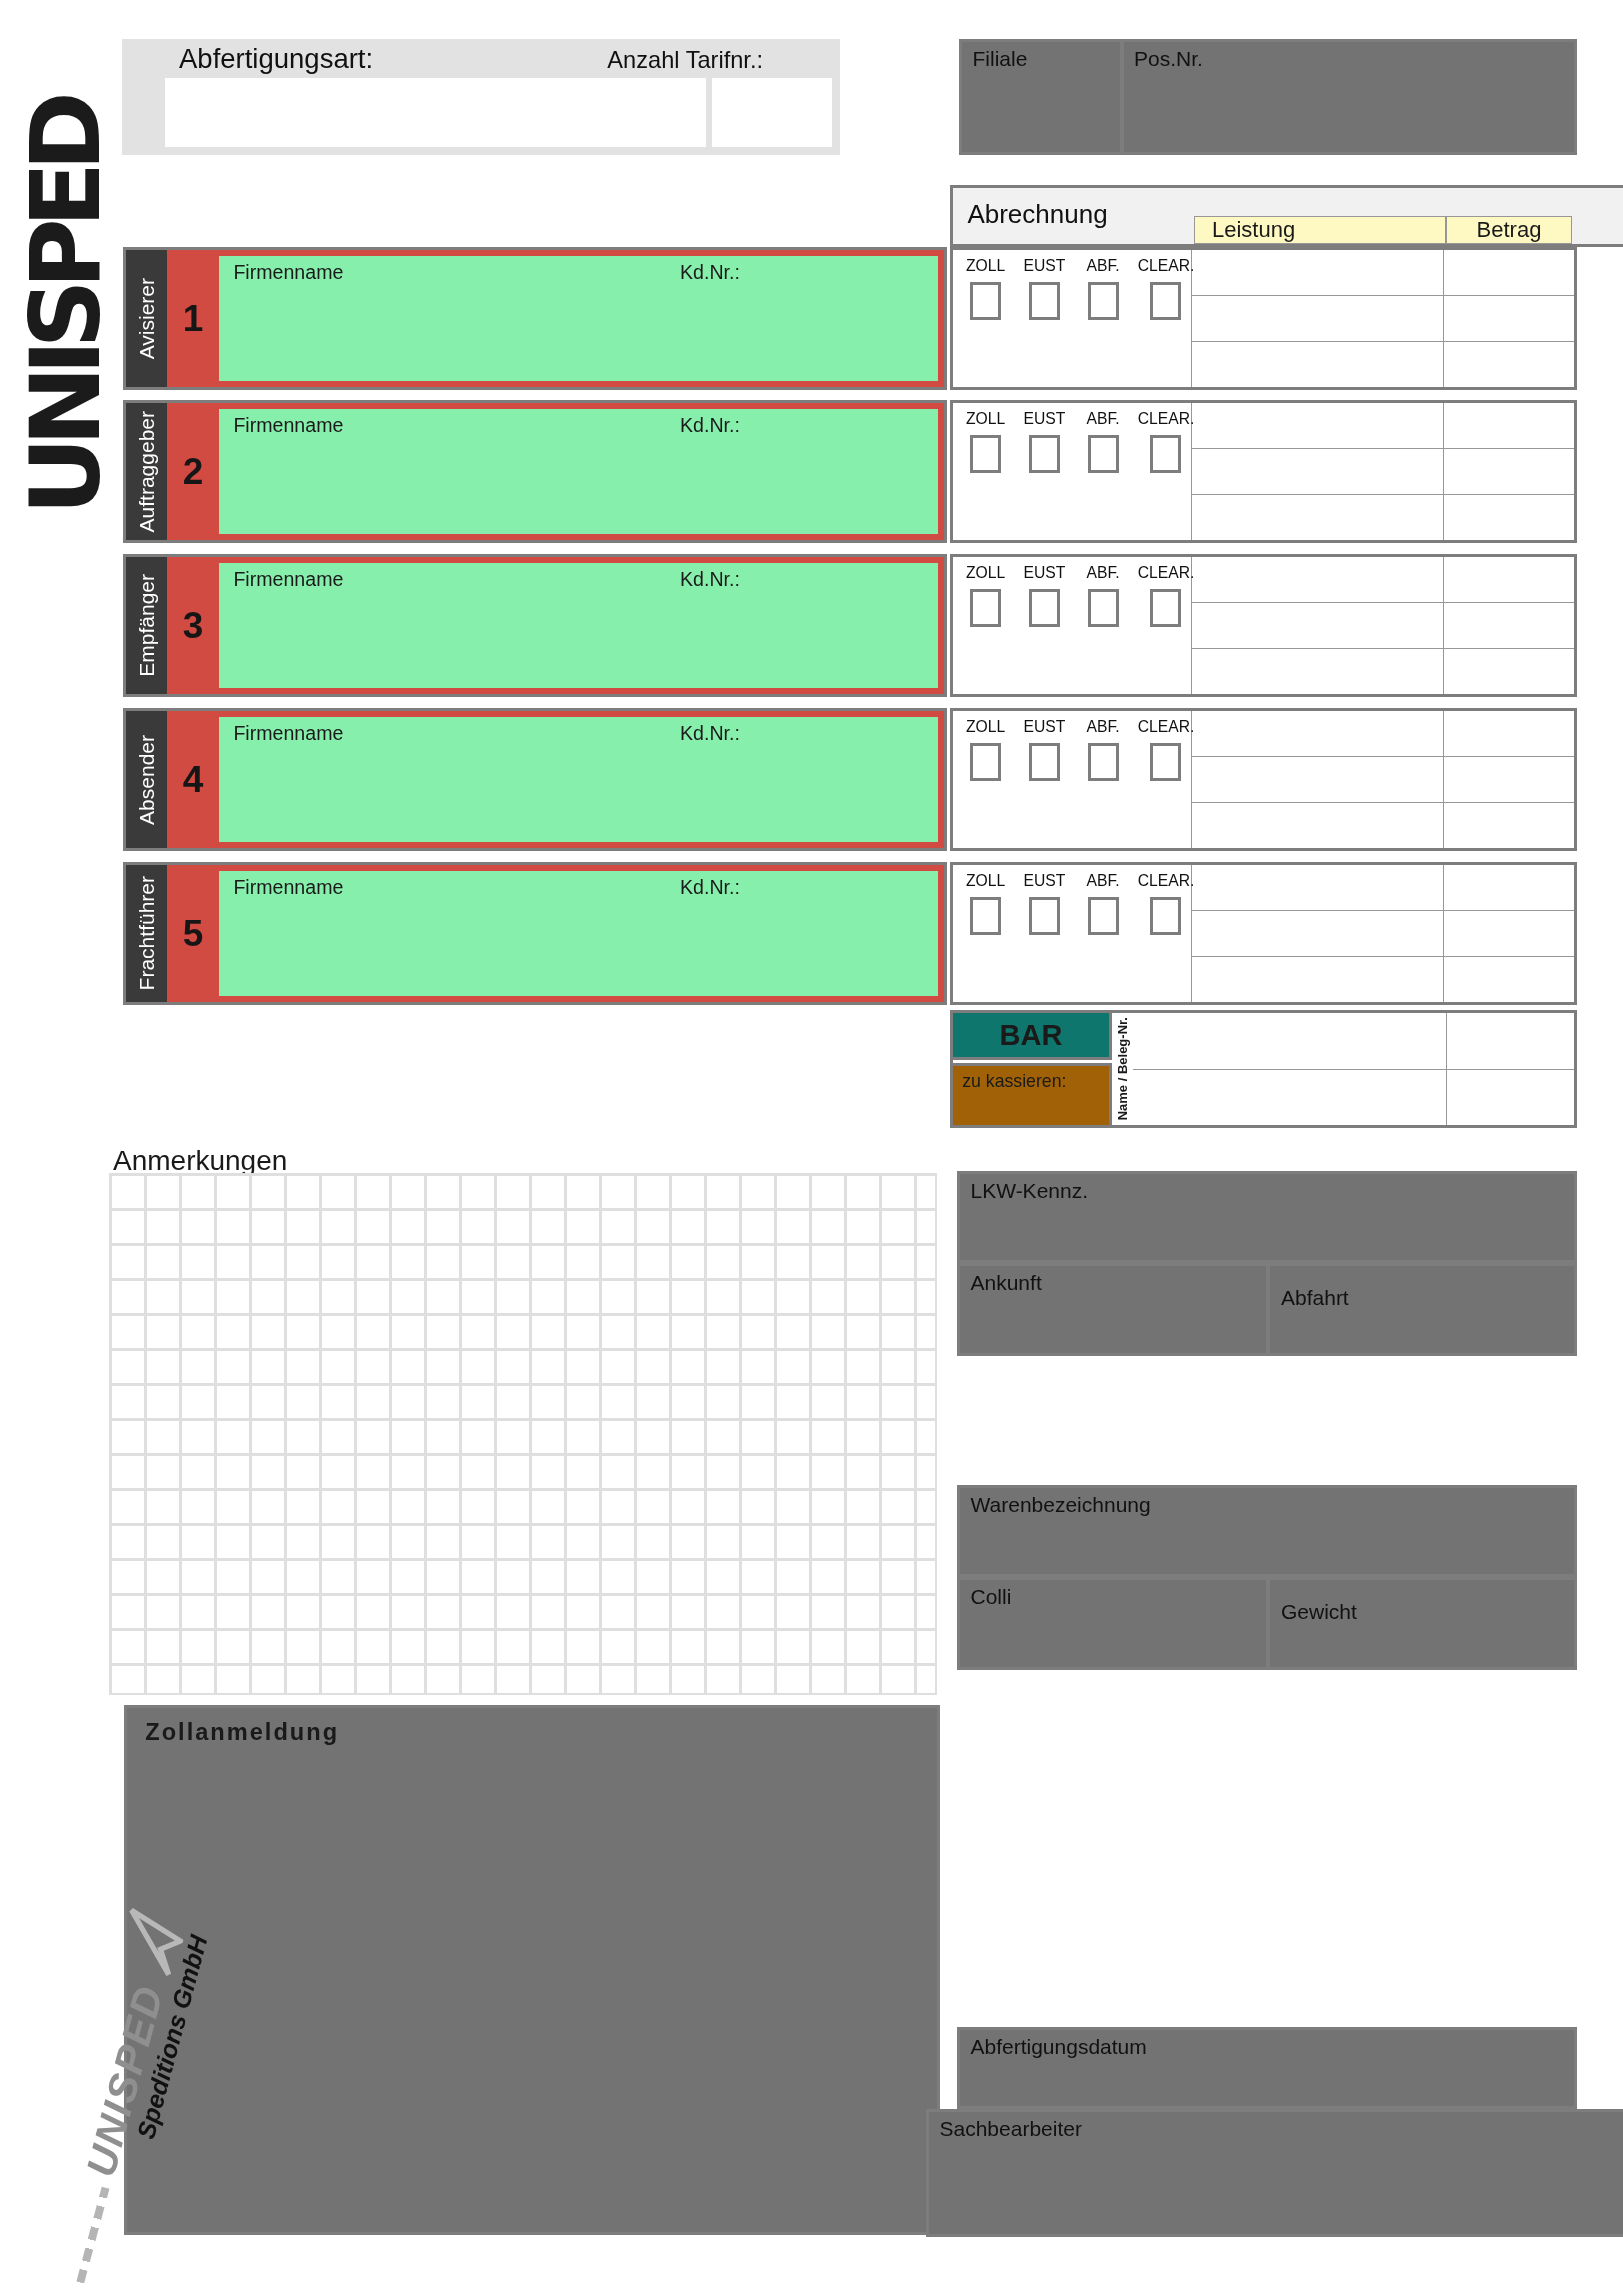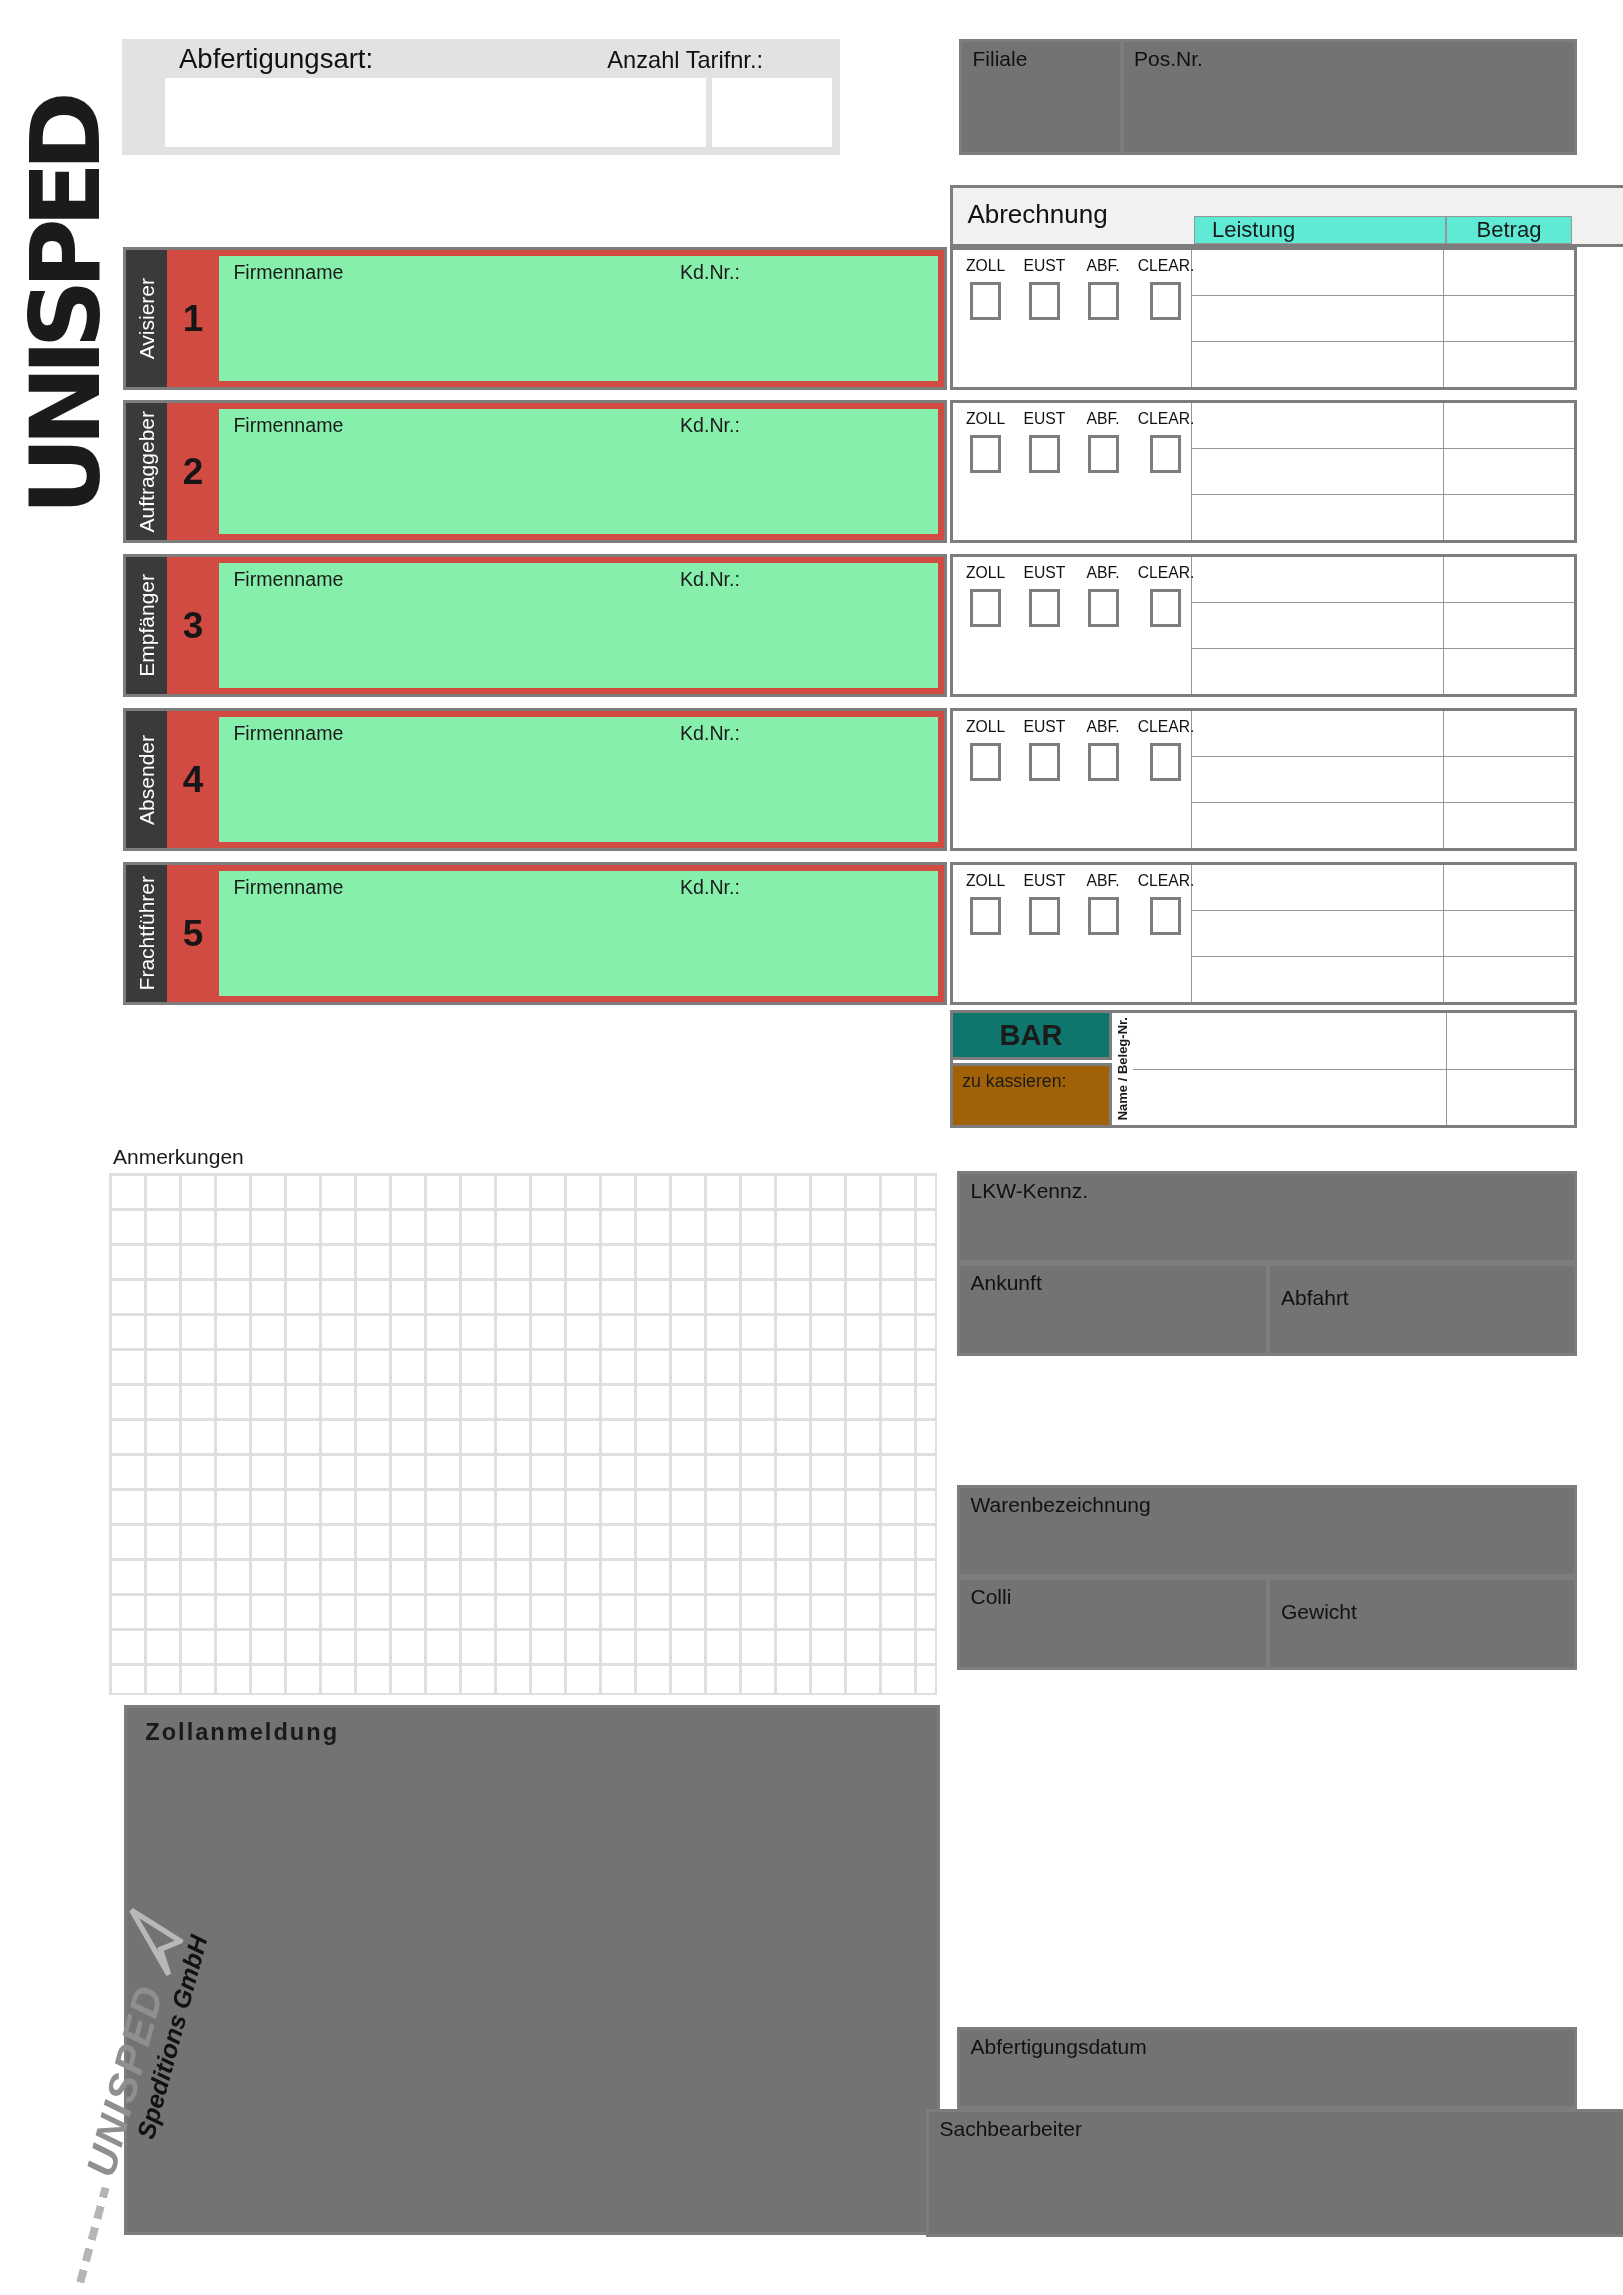--- a/index.html
+++ b/index.html
@@ -29,21 +29,21 @@
   .gbox{border:3.9px solid #7d7d7d;background:#737373;box-sizing:border-box;}
   .fld-label{position:absolute;left:10.5px;top:5.2px;font-size:21px;color:#111;}
   .vdiv{position:absolute;top:0;bottom:0;width:3.9px;background:#7d7d7d;}
 
   
   .filiale-box{left:959px;top:39px;width:618px;height:116px;}
 
   
   .abr-header{left:950px;top:185px;width:679px;height:62px;border:3.3px solid #7d7d7d;background:#f1f1f1;box-sizing:border-box;text-decoration:underline;}
   .abr-title{position:absolute;left:14.4px;top:10.5px;font-size:26px;color:#111;}
-  .hdr-cell{position:absolute;top:28px;bottom:0;background:#5eead4;border:1.3px solid #979797;box-sizing:border-box;font-size:22px;display:flex;align-items:center;}
+  .hdr-cell{position:absolute;top:28px;bottom:0;background:#fef9c3;border:1.3px solid #979797;box-sizing:border-box;font-size:22px;display:flex;align-items:center;}
   .hdr-leistung{left:241px;width:252px;padding-left:17px;}
   .hdr-betrag{left:493px;width:126px;justify-content:center;}
 
   
   .party{position:absolute;left:123px;width:824px;height:143px;border:3.3px solid #7d7d7d;
          background:#d24b42;box-sizing:border-box;display:flex;}
   .party-role{width:41px;background:#3a3a3a;display:flex;align-items:center;justify-content:center;flex:none;}
   .rot{writing-mode:vertical-rl;transform:rotate(180deg);color:#fff;font-size:21px;white-space:nowrap;}
   .party-num{width:52px;flex:none;display:flex;align-items:center;justify-content:center;
              font-size:37px;font-weight:bold;color:#161616;}
@@ -73,21 +73,21 @@
   .zk-cell{position:absolute;left:0;top:50px;bottom:0;width:159px;background:#a16207;
            border-top:3.3px solid #7d7d7d;border-right:3.3px solid #7d7d7d;box-sizing:border-box;
            padding:5.2px 0 0 9.2px;font-size:17.7px;}
   .bar-rot{position:absolute;left:159px;top:0;bottom:0;width:21px;display:flex;align-items:center;justify-content:center;}
   .bar-rot span{writing-mode:vertical-rl;transform:rotate(180deg);font-size:13px;font-weight:bold;white-space:nowrap;}
   .bar-coldiv{position:absolute;left:493px;top:0;bottom:0;width:1.3px;background:#979797;}
   .bar-rowdiv{position:absolute;left:180px;right:0;top:56px;height:1.3px;background:#979797;}
   .bar-row-cell{position:absolute;}
 
   
-  .anm-label{left:113px;top:1145px;font-size:21px;}
+  .anm-label{left:113px;top:1145px;font-size:28px;}
   .anm-grid{
     left:109px;top:1173px;width:828px;height:522px;background:#fff;
     background-image:
       repeating-linear-gradient(to right,#dfdfdf 0 2.6px,transparent 2.6px 35px),
       repeating-linear-gradient(to bottom,#dfdfdf 0 2.6px,transparent 2.6px 35px);
     border-right:2.6px solid #dfdfdf;border-bottom:2.6px solid #dfdfdf;box-sizing:border-box;
   }
 
   
   .zoll-box{left:124px;top:1705px;width:816px;height:530px;}

